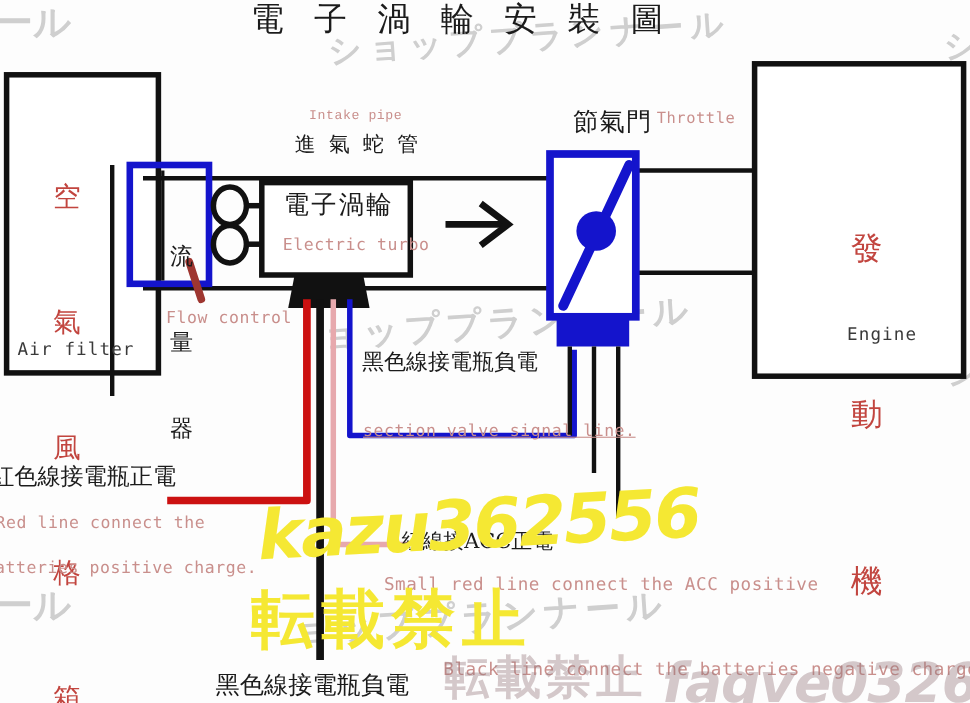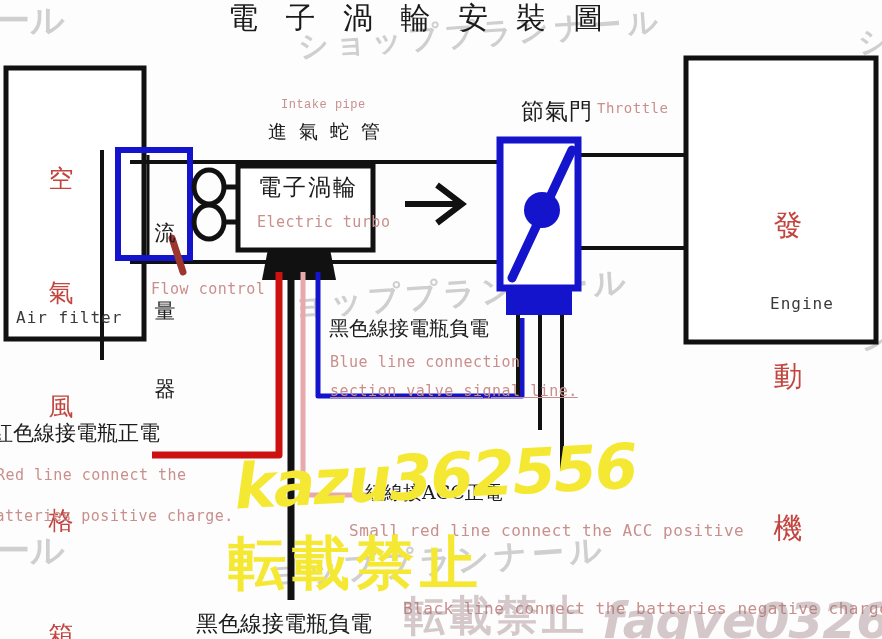--- a/index.html
+++ b/index.html
@@ -205,21 +205,20 @@
   <div class="txt en-red" style="left:597px; top:101px; font-size:14px;">Throttle</div>
 
   <div class="txt cjk-red-vert" style="left:771px; top:99px; font-size:29px; line-height:1.74;">
     <span>發</span>
     <span>動</span>
     <span>機</span>
   </div>
   <div class="txt en-dark" style="left:770px; top:296px; font-size:16px;">Engine</div>
 
   <div class="txt cjk-black" style="left:329px; top:318px; font-size:20px;">黑色線接電瓶負電</div>
-  <div class="txt en-red" style="left:330px; top:355px; font-size:15px;">Blue line connection</div>
   <div class="txt en-red" style="left:330px; top:384px; font-size:15px;text-decoration:underline;">section valve signal line.</div>
 
   <div class="txt cjk-black" style="left:-8px; top:422px; font-size:21px;">紅色線接電瓶正電</div>
   <div class="txt en-red" style="left:-4px; top:468px; font-size:15px;">Red line connect the</div>
   <div class="txt en-red" style="left:-14px; top:509px; font-size:15px;">batteries positive charge.</div>
 
   <div class="txt cjk-black" style="left:365px; top:483px; font-size:19px;">紅線接ACC正電</div>
   <div class="txt en-red" style="left:349px; top:523px; font-size:16px;">Small red line connect the ACC positive</div>
 
   <div class="txt cjk-black" style="left:196px; top:592px; font-size:22px;margin-top:20px;">黑色線接電瓶負電</div>

